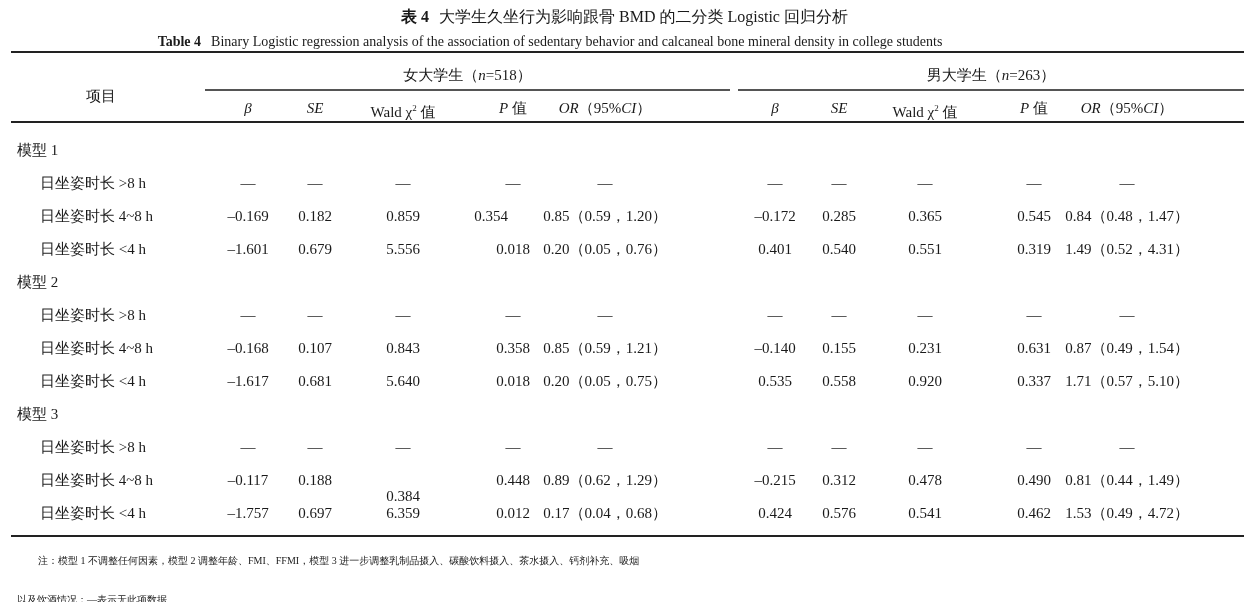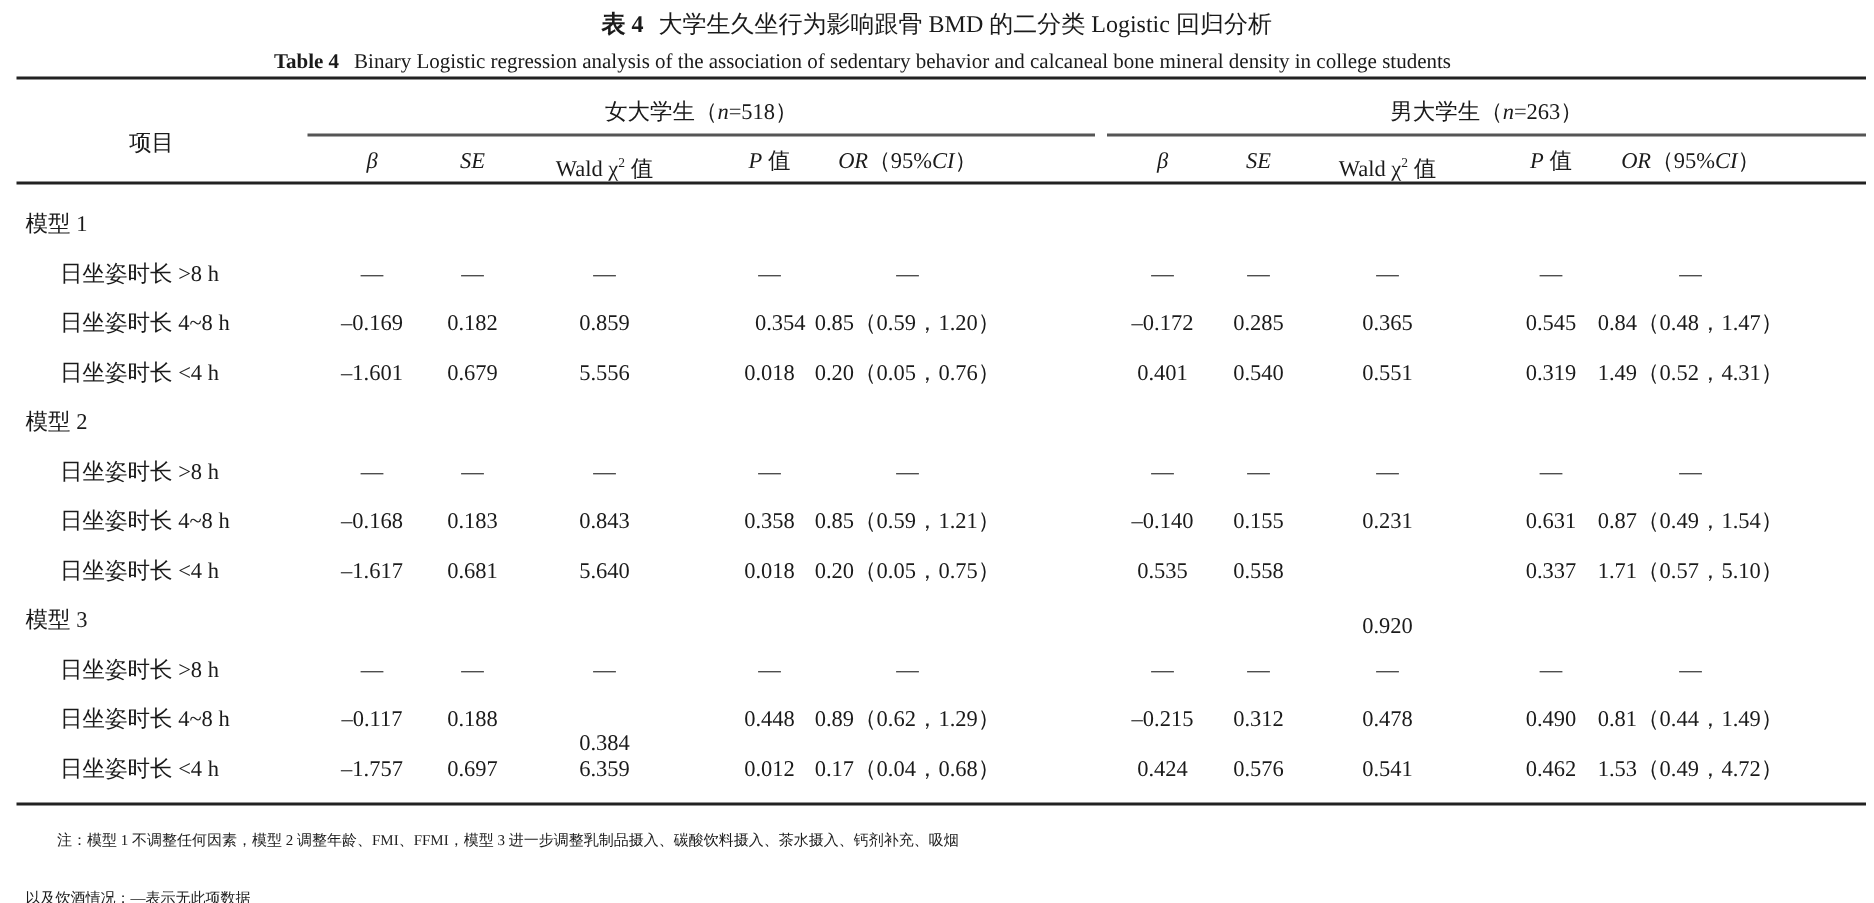--- a/index.html
+++ b/index.html
@@ -8,21 +8,21 @@
     font-family: "Liberation Serif", "DejaVu Serif", serif;
     color: #1a1a1a;
   }
   .title-cn {
     position: absolute; top: 6px; left: 0; width: 1249px; text-align: center;
     font-size: 16px; line-height: 22px;
   }
   .title-cn .lbl { font-weight: bold; margin-right: 10px; }
   .title-en {
     position: absolute; top: 32px; left: 0; width: 1100px; text-align: center;
-    font-size: 14px; line-height: 20px; margin-left: 25px;
+    font-size: 14px; line-height: 20px;
   }
   .title-en .lbl { font-weight: bold; margin-right: 10px; }
   .rule { position: absolute; left: 11px; width: 1233px; background: #222; }
   .rule.top { top: 51px; height: 2px; }
   .rule.mid { top: 121px; height: 1.5px; }
   .rule.bot { top: 535px; height: 2px; }
   .subrule { position: absolute; top: 89px; height: 1.5px; background: #555; }
   .cell {
     position: absolute; font-size: 15px; line-height: 20px; white-space: nowrap;
   }
@@ -79,21 +79,21 @@
     <div class="cell c" style="top: 173px; left: 525px; width: 160px;">—</div>
     <div class="cell c" style="top: 173px; left: 740px; width: 70px;">—</div>
     <div class="cell c" style="top: 173px; left: 809px; width: 60px;">—</div>
     <div class="cell c" style="top: 173px; left: 870px; width: 110px;">—</div>
     <div class="cell c" style="top: 173px; left: 999px; width: 70px;">—</div>
     <div class="cell c" style="top: 173px; left: 1047px; width: 160px;">—</div>
     <div class="cell" style="top: 206px; left: 40px;">日坐姿时长 4~8 h</div>
     <div class="cell c" style="top: 206px; left: 213px; width: 70px;">–0.169</div>
     <div class="cell c" style="top: 206px; left: 285px; width: 60px;">0.182</div>
     <div class="cell c" style="top: 206px; left: 348px; width: 110px;">0.859</div>
-    <div class="cell c" style="top: 206px; left: 467px; width: 70px; text-align: right;">0.354</div>
+    <div class="cell c" style="top: 206px; left: 456px; width: 70px;">0.354</div>
     <div class="cell c" style="top: 206px; left: 525px; width: 160px;">0.85（0.59，1.20）</div>
     <div class="cell c" style="top: 206px; left: 740px; width: 70px;">–0.172</div>
     <div class="cell c" style="top: 206px; left: 809px; width: 60px;">0.285</div>
     <div class="cell c" style="top: 206px; left: 870px; width: 110px;">0.365</div>
     <div class="cell c" style="top: 206px; left: 999px; width: 70px;">0.545</div>
     <div class="cell c" style="top: 206px; left: 1047px; width: 160px;">0.84（0.48，1.47）</div>
     <div class="cell" style="top: 239px; left: 40px;">日坐姿时长 &lt;4 h</div>
     <div class="cell c" style="top: 239px; left: 213px; width: 70px;">–1.601</div>
     <div class="cell c" style="top: 239px; left: 285px; width: 60px;">0.679</div>
     <div class="cell c" style="top: 239px; left: 348px; width: 110px;">5.556</div>
@@ -111,38 +111,38 @@
     <div class="cell c" style="top: 305px; left: 348px; width: 110px;">—</div>
     <div class="cell c" style="top: 305px; left: 478px; width: 70px;">—</div>
     <div class="cell c" style="top: 305px; left: 525px; width: 160px;">—</div>
     <div class="cell c" style="top: 305px; left: 740px; width: 70px;">—</div>
     <div class="cell c" style="top: 305px; left: 809px; width: 60px;">—</div>
     <div class="cell c" style="top: 305px; left: 870px; width: 110px;">—</div>
     <div class="cell c" style="top: 305px; left: 999px; width: 70px;">—</div>
     <div class="cell c" style="top: 305px; left: 1047px; width: 160px;">—</div>
     <div class="cell" style="top: 338px; left: 40px;">日坐姿时长 4~8 h</div>
     <div class="cell c" style="top: 338px; left: 213px; width: 70px;">–0.168</div>
-    <div class="cell c" style="top: 338px; left: 285px; width: 60px;">0.183</div>
+    <div class="cell c" style="top: 338px; left: 285px; width: 60px;">0.107</div>
     <div class="cell c" style="top: 338px; left: 348px; width: 110px;">0.843</div>
     <div class="cell c" style="top: 338px; left: 478px; width: 70px;">0.358</div>
     <div class="cell c" style="top: 338px; left: 525px; width: 160px;">0.85（0.59，1.21）</div>
     <div class="cell c" style="top: 338px; left: 740px; width: 70px;">–0.140</div>
     <div class="cell c" style="top: 338px; left: 809px; width: 60px;">0.155</div>
     <div class="cell c" style="top: 338px; left: 870px; width: 110px;">0.231</div>
     <div class="cell c" style="top: 338px; left: 999px; width: 70px;">0.631</div>
     <div class="cell c" style="top: 338px; left: 1047px; width: 160px;">0.87（0.49，1.54）</div>
     <div class="cell" style="top: 371px; left: 40px;">日坐姿时长 &lt;4 h</div>
     <div class="cell c" style="top: 371px; left: 213px; width: 70px;">–1.617</div>
     <div class="cell c" style="top: 371px; left: 285px; width: 60px;">0.681</div>
     <div class="cell c" style="top: 371px; left: 348px; width: 110px;">5.640</div>
     <div class="cell c" style="top: 371px; left: 478px; width: 70px;">0.018</div>
     <div class="cell c" style="top: 371px; left: 525px; width: 160px;">0.20（0.05，0.75）</div>
     <div class="cell c" style="top: 371px; left: 740px; width: 70px;">0.535</div>
     <div class="cell c" style="top: 371px; left: 809px; width: 60px;">0.558</div>
-    <div class="cell c" style="top: 371px; left: 870px; width: 110px; margin-top: 37px;">0.920</div>
+    <div class="cell c" style="top: 371px; left: 870px; width: 110px;">0.920</div>
     <div class="cell c" style="top: 371px; left: 999px; width: 70px;">0.337</div>
     <div class="cell c" style="top: 371px; left: 1047px; width: 160px;">1.71（0.57，5.10）</div>
     <div class="cell" style="top: 404px; left: 17px;">模型 3</div>
     <div class="cell" style="top: 437px; left: 40px;">日坐姿时长 &gt;8 h</div>
     <div class="cell c" style="top: 437px; left: 213px; width: 70px;">—</div>
     <div class="cell c" style="top: 437px; left: 285px; width: 60px;">—</div>
     <div class="cell c" style="top: 437px; left: 348px; width: 110px;">—</div>
     <div class="cell c" style="top: 437px; left: 478px; width: 70px;">—</div>
     <div class="cell c" style="top: 437px; left: 525px; width: 160px;">—</div>
     <div class="cell c" style="top: 437px; left: 740px; width: 70px;">—</div>

